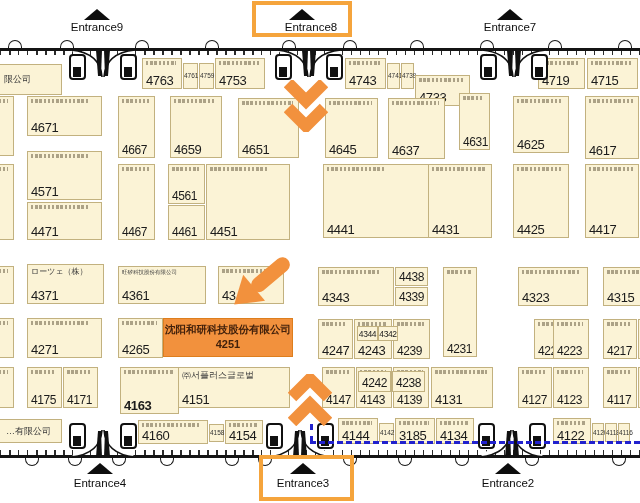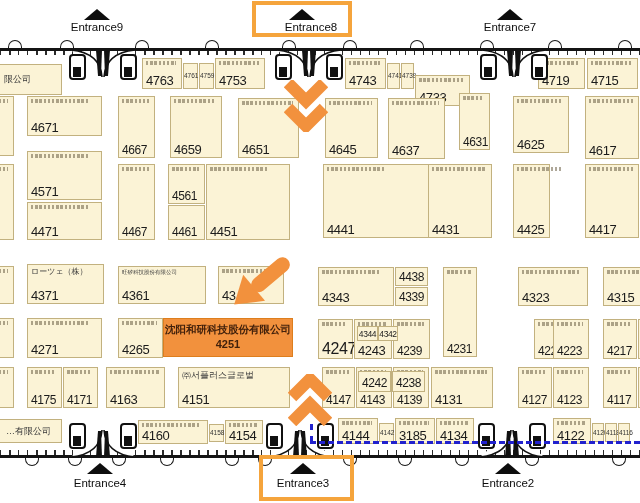--- a/index.html
+++ b/index.html
@@ -167,21 +167,21 @@
       <div class="num">4451</div>
     </div>
     <div class="booth" style="left: 323px; top: 164px; width: 116px; height: 74px; z-index: 1;">
       <div class="microbar" style="width: 58px;"></div>
       <div class="num">4441</div>
     </div>
     <div class="booth" style="left: 428px; top: 164px; width: 64px; height: 74px; z-index: 1;">
       <div class="microbar" style="width: 54px;"></div>
       <div class="num">4431</div>
     </div>
-    <div class="booth" style="left: 513px; top: 164px; width: 37px; height: 74px; z-index: 1;">
+    <div class="booth" style="left: 513px; top: 164px; width: 56px; height: 74px; z-index: 1;">
       <div class="microbar" style="width: 46px;"></div>
       <div class="num">4425</div>
     </div>
     <div class="booth" style="left: 585px; top: 164px; width: 54px; height: 74px; z-index: 1;">
       <div class="microbar" style="width: 44px;"></div>
       <div class="num">4417</div>
     </div>
     <div class="booth" style="left: 27px; top: 264px; width: 77px; height: 40px; z-index: 1;">
       <div class="blbl" style="font-size: 8px;">ローツェ（株）</div>
       <div class="num">4371</div>
@@ -219,21 +219,21 @@
     <div class="booth" style="left: 27px; top: 318px; width: 75px; height: 40px; z-index: 1;">
       <div class="microbar" style="width: 58px;"></div>
       <div class="num">4271</div>
     </div>
     <div class="booth" style="left: 118px; top: 318px; width: 45px; height: 40px; z-index: 1;">
       <div class="microbar" style="width: 35px;"></div>
       <div class="num">4265</div>
     </div>
     <div class="booth" style="left: 318px; top: 319px; width: 35px; height: 40px; z-index: 1;">
       <div class="microbar" style="width: 25px;"></div>
-      <div class="num" style="font-size: 16px;">4247</div>
+      <div class="num" style="font-size: 13px;">4247</div>
     </div>
     <div class="booth" style="left: 354px; top: 319px; width: 38px; height: 40px; z-index: 1;">
       <div class="microbar" style="width: 28px;"></div>
       <div class="num">4243</div>
     </div>
     <div class="booth" style="left: 357px; top: 326px; width: 21px; height: 15px; z-index: 4;">
       <div class="num ctr" style="font-size: 8.5px;">4344</div>
     </div>
     <div class="booth" style="left: 378px; top: 326px; width: 20px; height: 15px; z-index: 4;">
       <div class="num ctr" style="font-size: 8.5px;">4342</div>
@@ -256,21 +256,21 @@
     </div>
     <div class="booth" style="left: 638px; top: 319px; width: 14px; height: 40px; z-index: 1;"></div>
     <div class="booth" style="left: 27px; top: 367px; width: 35px; height: 41px; z-index: 1;">
       <div class="microbar" style="width: 25px;"></div>
       <div class="num" style="font-size: 12px;">4175</div>
     </div>
     <div class="booth" style="left: 63px; top: 367px; width: 35px; height: 41px; z-index: 1;">
       <div class="microbar" style="width: 25px;"></div>
       <div class="num" style="font-size: 12px;">4171</div>
     </div>
-    <div class="booth" style="left: 106px; top: 367px; width: 59px; height: 41px; z-index: 1;">
+    <div class="booth" style="left: 120px; top: 367px; width: 59px; height: 47px; z-index: 1; font-weight: bold;">
       <div class="microbar" style="width: 49px;"></div>
       <div class="num">4163</div>
     </div>
     <div class="booth" style="left: 178px; top: 367px; width: 112px; height: 41px; z-index: 1;">
       <div class="blbl" style="font-size: 9px;">㈜서플러스글로벌</div>
       <div class="num">4151</div>
     </div>
     <div class="booth" style="left: 322px; top: 367px; width: 33px; height: 41px; z-index: 1;">
       <div class="microbar" style="width: 23px;"></div>
       <div class="num" style="font-size: 12px;">4147</div>

